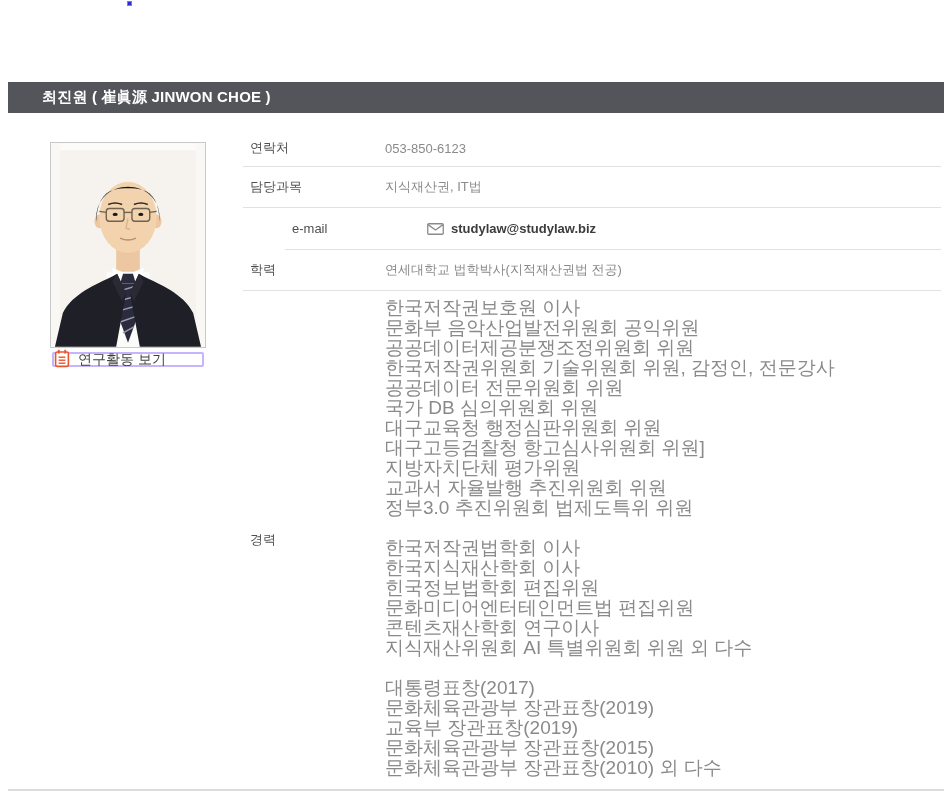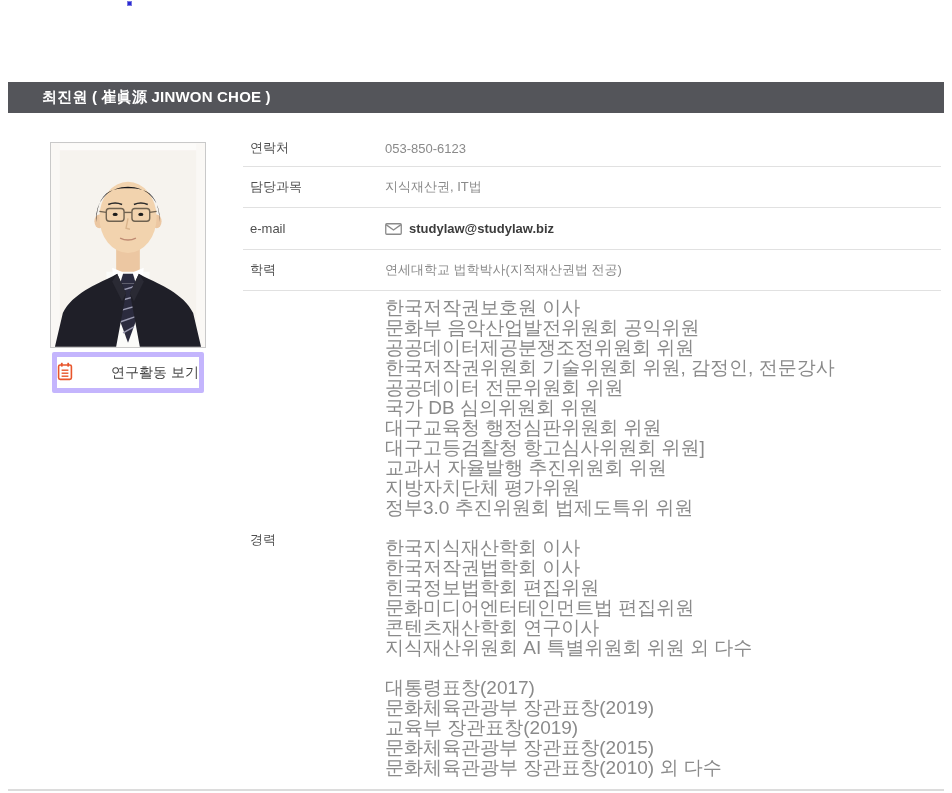--- a/index.html
+++ b/index.html
@@ -29,38 +29,38 @@
   }
 
   
   .photo-frame {
     position:absolute; left:50px; top:142px; width:156px; height:206px;
     border:1px solid #c9c9c9; background:#fdfcfa; overflow:hidden;
   }
   .photo-frame svg { display:block; }
 
   .research-btn {
-    position:absolute; left:52px; top:352px; width:152px; height:41px;
-    background:#fff; border:5px solid #c4b5fd; border-radius:2px;
-    display:flex; align-items:center; justify-content:space-between; gap:8px;
+    position:absolute; left:52px; top:352px; width:152px; height:15px;
+    background:#fff; border:2px solid #c4b5fd; border-radius:2px;
+    display:flex; align-items:center; justify-content:flex-start; gap:8px;
     font-size:14px; color:#3f3f3f; cursor:pointer;
     font-family:inherit;
   }
 
   
   .detail-table {
     position:absolute; left:243px; top:130px; width:698px;
   }
   .row {
     display:flex; align-items:center;
     border-bottom:1px solid var(--divider-color,#e1e1e1);
   }
   .row.contact  { height:37px; }
   .row.subject  { height:41px; }
-  .row.email    { height:42px; }
+  .row.email    { height:42px;margin-left:42px; }
   .row.degree   { height:41px; }
   .row.career   { height:498px; border-bottom:none; }
   .cell-label {
     width:142px; padding-left:7px; flex:none;
     font-size:13px; color:var(--label-color,#4f4f4f);
   }
   .cell-value {
     font-size:13px; color:var(--value-color,#8a8a8a);
     display:flex; align-items:center; gap:7px;
   }
@@ -199,27 +199,27 @@
       <div class="career-content">
           <div class="career-group">
             <div class="career-line">한국저작권보호원 이사</div>
             <div class="career-line">문화부 음악산업발전위원회 공익위원</div>
             <div class="career-line">공공데이터제공분쟁조정위원회 위원</div>
             <div class="career-line">한국저작권위원회 기술위원회 위원, 감정인, 전문강사</div>
             <div class="career-line">공공데이터 전문위원회 위원</div>
             <div class="career-line">국가 DB 심의위원회 위원</div>
             <div class="career-line">대구교육청 행정심판위원회 위원</div>
             <div class="career-line">대구고등검찰청 항고심사위원회 위원]</div>
+            <div class="career-line">지방자치단체 평가위원</div>
             <div class="career-line">교과서 자율발행 추진위원회 위원</div>
-            <div class="career-line">지방자치단체 평가위원</div>
             <div class="career-line">정부3.0 추진위원회 법제도특위 위원</div>
           </div>
           <div class="career-group">
+            <div class="career-line">한국저작권법학회 이사</div>
             <div class="career-line">한국지식재산학회 이사</div>
-            <div class="career-line">한국저작권법학회 이사</div>
             <div class="career-line">힌국정보법학회 편집위원</div>
             <div class="career-line">문화미디어엔터테인먼트법 편집위원</div>
             <div class="career-line">콘텐츠재산학회 연구이사</div>
             <div class="career-line">지식재산위원회 AI 특별위원회 위원 외 다수</div>
           </div>
           <div class="career-group">
             <div class="career-line">대통령표창(2017)</div>
             <div class="career-line">문화체육관광부 장관표창(2019)</div>
             <div class="career-line">교육부 장관표창(2019)</div>
             <div class="career-line">문화체육관광부 장관표창(2015)</div>

